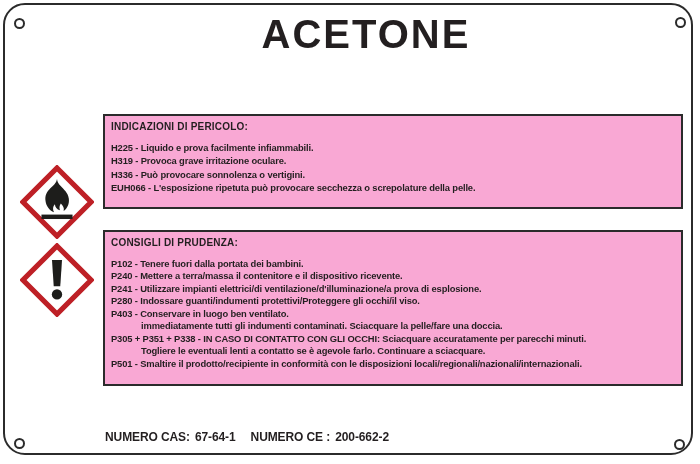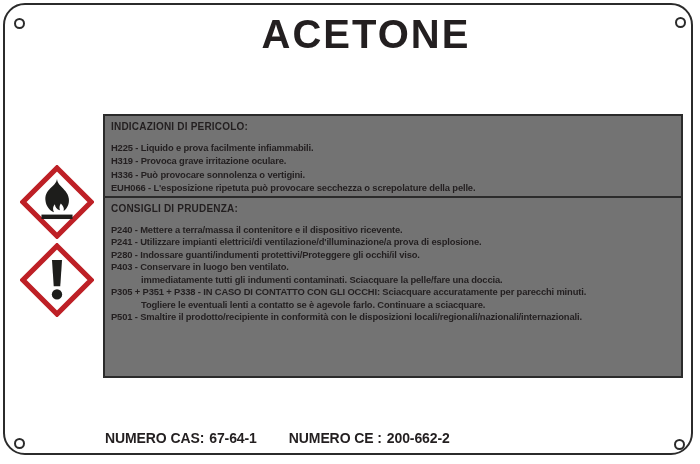--- a/index.html
+++ b/index.html
@@ -24,44 +24,44 @@
     position:absolute;left:4px;top:8px;width:100%;text-align:center;
     font-size:40px;font-weight:bold;letter-spacing:2px;line-height:52px;
     color:#231f20;
     margin-left:12px;
   }
   .picto{position:absolute;width:74px;height:74px;}
   .picto.flame{left:20px;top:165px;}
   .picto.excl{left:20px;top:243px;}
   .box{
     position:absolute;left:103px;width:580px;box-sizing:border-box;
-    border:2px solid #2b2b2b;background:#737373;padding:4px 6px 0 6px;
+    border:2px solid #2b2b2b;background:#f9a8d4;padding:4px 6px 0 6px;
   }
   .box.hazard{top:114px;height:95px;}
-  .box.precaution{top:196px;height:182px;}
+  .box.precaution{top:230px;height:156px;}
   .box-header{
     font-size:10px;font-weight:bold;letter-spacing:0.2px;
     margin:1px 0 0 0;white-space:nowrap;
   }
   .box.hazard .box-header{margin-bottom:9px;}
   .box.precaution .box-header{margin-bottom:10px;}
   .line{
     font-size:9.4px;font-weight:bold;letter-spacing:-0.15px;
     white-space:nowrap;color:#231f20;
   }
   .box.hazard .line{line-height:13.3px;}
   .box.precaution .line{line-height:12.45px;}
   .line.indent{padding-left:30px;}
   .footer{
     position:absolute;left:105px;top:430px;display:flex;align-items:baseline;
-    font-size:14px;font-weight:bold;letter-spacing:-0.1px;white-space:nowrap;gap:12px;
+    font-size:12px;font-weight:bold;letter-spacing:-0.1px;white-space:nowrap;
   }
   .footer .label{margin-right:5px;}
   .footer .value{margin-right:0;}
-  .footer .pair + .pair{margin-left:20px;}
+  .footer .pair + .pair{margin-left:15px;}
   .pair{display:flex;align-items:baseline;}
 </style>
 </head>
 <body>
 
 <div class="sign"></div>
 
 <div class="hole tl"></div>
 <div class="hole tr"></div>
 <div class="hole bl"></div>
@@ -94,20 +94,21 @@
 <div class="box hazard">
   <div class="box-header">INDICAZIONI DI PERICOLO:</div>
   <div class="line">H225 - Liquido e prova facilmente infiammabili.</div>
   <div class="line">H319 - Provoca grave irritazione oculare.</div>
   <div class="line">H336 - Può provocare sonnolenza o vertigini.</div>
   <div class="line">EUH066 - L'esposizione ripetuta può provocare secchezza o screpolature della pelle.</div>
 </div>
 
 <div class="box precaution">
   <div class="box-header">CONSIGLI DI PRUDENZA:</div>
+  <div class="line">P102 - Tenere fuori dalla portata dei bambini.</div>
   <div class="line">P240 - Mettere a terra/massa il contenitore e il dispositivo ricevente.</div>
   <div class="line">P241 - Utilizzare impianti elettrici/di ventilazione/d'illuminazione/a prova di esplosione.</div>
   <div class="line">P280 - Indossare guanti/indumenti protettivi/Proteggere gli occhi/il viso.</div>
   <div class="line">P403 - Conservare in luogo ben ventilato.</div>
   <div class="line indent">immediatamente tutti gli indumenti contaminati. Sciacquare la pelle/fare una doccia.</div>
   <div class="line">P305 + P351 + P338 - IN CASO DI CONTATTO CON GLI OCCHI: Sciacquare accuratamente per parecchi minuti.</div>
   <div class="line indent">Togliere le eventuali lenti a contatto se è agevole farlo. Continuare a sciacquare.</div>
   <div class="line">P501 - Smaltire il prodotto/recipiente in conformità con le disposizioni locali/regionali/nazionali/internazionali.</div>
 </div>
 

